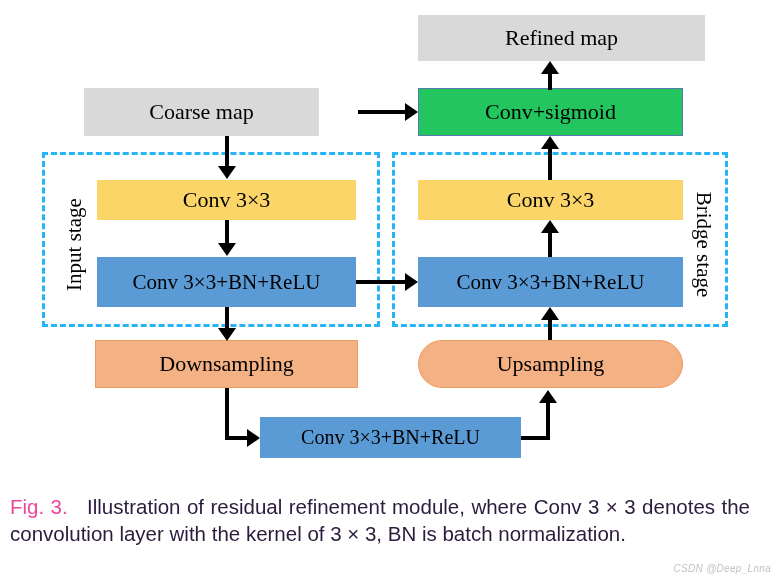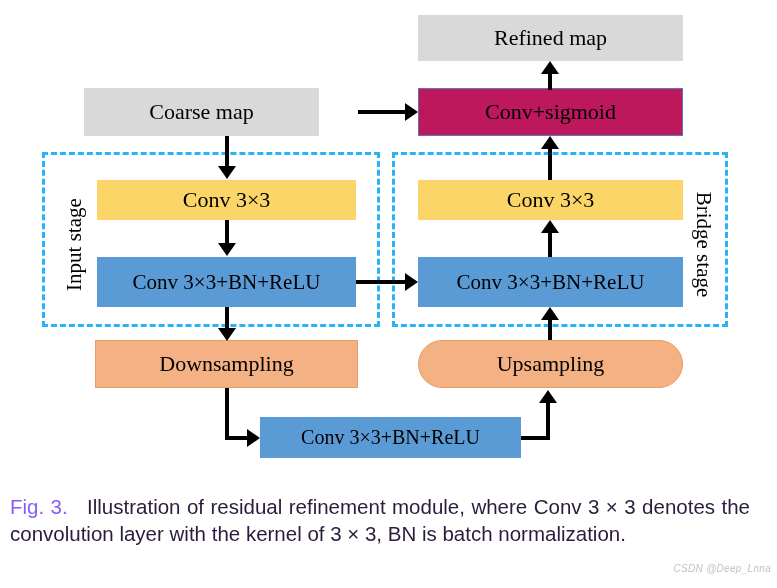--- a/index.html
+++ b/index.html
@@ -19,21 +19,21 @@
     font-family:"Liberation Serif", serif;
     color:#000;
     box-sizing:border-box;
     line-height:1.05;
     white-space:nowrap;
   }
   .n-gray{ background:#d9d9d9; font-size:22px; }
   .n-blue{ background:#5b9bd5; font-size:21px; }
   .n-yellow{ background:#fcd568; font-size:22px; }
   .n-orange{ background:#f4b183; font-size:22px; border:1px solid #ed9b5e; }
-  .n-periwinkle{ background:#be185d; font-size:22px; border:1px solid #5878b4; }
+  .n-periwinkle{ background:#22c55e; font-size:22px; border:1px solid #5878b4; }
 
   
   .stage{
     position:absolute;
     border:3px dashed #26b3f7;
     box-sizing:border-box;
     background:transparent;
   }
   .stage-label{
     position:absolute;
@@ -58,37 +58,37 @@
   .caption{
     position:absolute;
     left:10px; top:493px; width:740px;
     font-family:"Liberation Sans", sans-serif;
     font-size:20.5px;
     line-height:1.33;
     color:#2b1b3d;
     text-align:justify;
     text-justify:inter-word;
   }
-  .figno{ color:#8b5cf6; }
+  .figno{ color:#ec4899; }
   .watermark{
     position:absolute;
     right:6px; top:563px;
     font-family:"Liberation Sans", sans-serif;
     font-size:10px;
     color:#c2c2c2;
     letter-spacing:.3px;
     font-style:italic;
   }
 </style>
 </head>
 <body>
 
 <div id="root">
 
-  <div class="node n-gray" style="left:418px;top:15px;width:265px;height:46px;">
+  <div class="node n-gray" style="left:418px;top:15px;width:287px;height:46px;">
     <span>Refined map</span>
   </div>
 
   <div class="node n-gray" style="left:84px;top:88px;width:235px;height:48px;">
     <span>Coarse map</span>
   </div>
 
   <div class="node n-periwinkle" style="left:418px;top:88px;width:265px;height:48px;">
     <span>Conv+sigmoid</span>
   </div>

